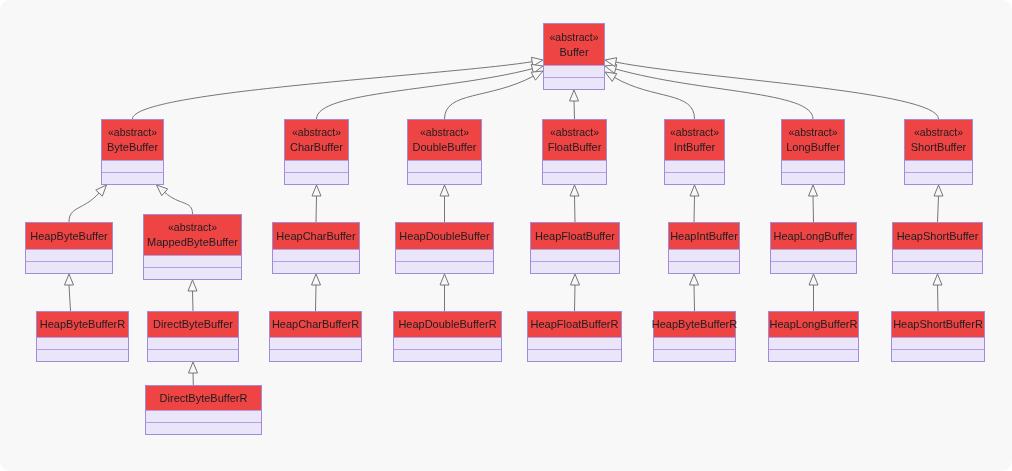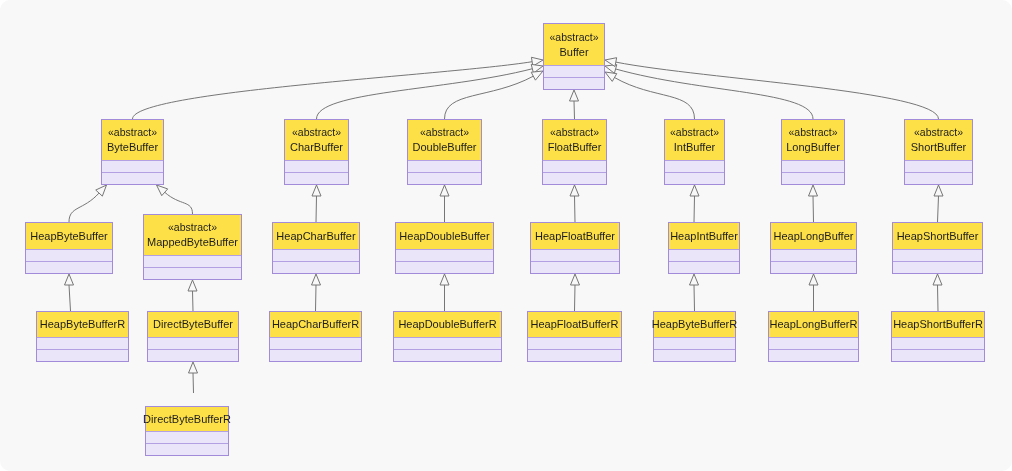--- a/index.html
+++ b/index.html
@@ -8,21 +8,21 @@
     width:1012px;height:471px;
     background:#f8f8f9;
     border-radius:10px;
     overflow:hidden;
     font-family:"Liberation Sans","DejaVu Sans",sans-serif;
   }
   #edges{position:absolute;left:0;top:0;width:1012px;height:471px;}
   .cbox{
     position:absolute;box-sizing:border-box;
     border:1.5px solid #a28cda;
-    background:#fde047;
+    background:#ef4444;
     display:flex;flex-direction:column;
     color:#1d1d20;
   }
   .cbox .title{
     flex:1;display:flex;flex-direction:column;
     align-items:center;justify-content:center;
     font-size:11px;line-height:15px;white-space:nowrap;
   }
   .cbox .stereo{font-size:10.5px;}
   .cbox .comp{
@@ -280,20 +280,20 @@
   </div>
 
   <div class="cbox" style="left:891px;top:311px;width:94px;height:51px">
     <div class="title">
       <span class="cname">HeapShortBufferR</span>
     </div>
     <div class="comp"></div>
     <div class="comp"></div>
   </div>
 
-  <div class="cbox" style="left:145px;top:406px;width:84px;height:50px">
+  <div class="cbox" style="left:145px;top:385px;width:117px;height:50px">
     <div class="title">
       <span class="cname">DirectByteBufferR</span>
     </div>
     <div class="comp"></div>
     <div class="comp"></div>
   </div>
 </div>
 
 </body></html>

